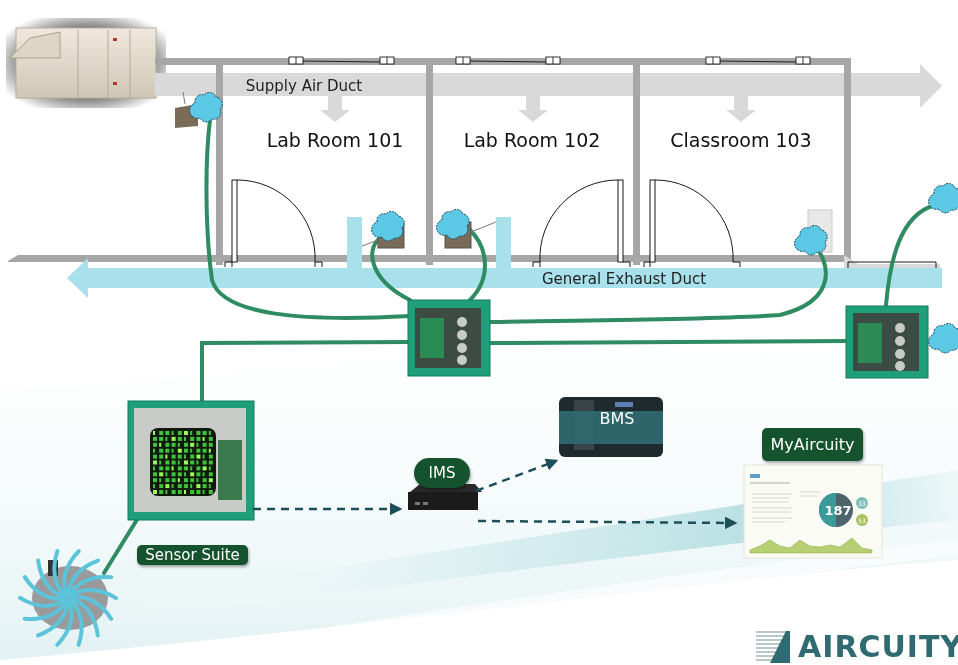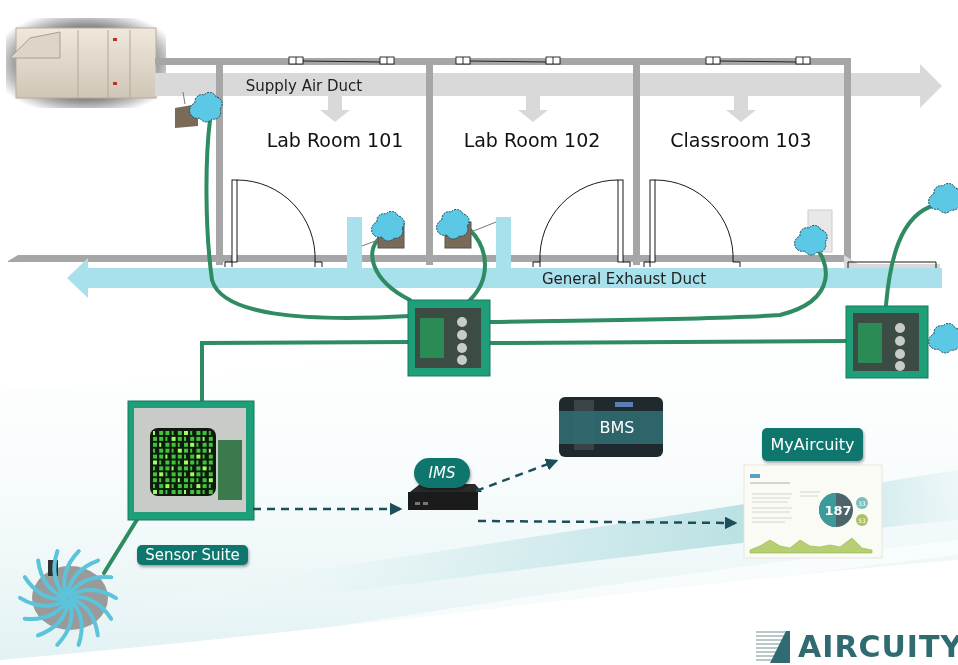--- a/index.html
+++ b/index.html
@@ -4,21 +4,21 @@
 <style>
   html, body { margin: 0; padding: 0; }
   body {
     width: 958px; height: 665px; overflow: hidden; position: relative;
     background: #ffffff;
     font-family: "DejaVu Sans", sans-serif;
   }
   #stage { position: absolute; left: 0; top: 0; width: 958px; height: 665px; }
   .lbl { font-family: "DejaVu Sans", sans-serif; }
   .pill {
-    position: absolute; color: #ffffff; background: #0f766e;
+    position: absolute; color: #ffffff; background: #14532d;
     font-family: "DejaVu Sans", sans-serif; font-size: 15px;
     display: flex; align-items: center; justify-content: center;
     box-shadow: 1px 2px 3px rgba(0,0,0,0.35);
   }
   .logo {
     position: absolute; left: 756px; top: 628px; height: 36px;
     display: flex; align-items: center;
   }
   .logo-text {
     font-family: "DejaVu Sans", sans-serif; font-weight: bold;
@@ -367,22 +367,22 @@
   <text x="335" y="147" font-size="19" text-anchor="middle" fill="#111" class="lbl">Lab Room 101</text>
   <text x="532" y="147" font-size="19" text-anchor="middle" fill="#111" class="lbl">Lab Room 102</text>
   <text x="741" y="147" font-size="19" text-anchor="middle" fill="#111" class="lbl">Classroom 103</text>
 
   <text x="838" y="515" font-size="13" font-weight="bold" text-anchor="middle" fill="#fff" class="lbl">187</text>
   <text x="862" y="506" font-size="6" text-anchor="middle" fill="#fff" class="lbl">33</text>
   <text x="862" y="523" font-size="6" text-anchor="middle" fill="#fff" class="lbl">53</text>
 </svg>
 
 <div class="pill" style="left:137px; top:545px; width:111px; height:20px; border-radius:5px;">Sensor Suite</div>
-<div class="pill" style="left:414px; top:458px; width:56px; height:30px; border-radius:15px;font-style:italic;">IMS</div>
-<div class="pill" style="left:559px; top:411px; width:116px; height:33px; background:transparent; box-shadow:none; font-size:16px;">BMS</div>
+<div class="pill" style="left:414px; top:458px; width:56px; height:30px; border-radius:15px;">IMS</div>
+<div class="pill" style="left:559px; top:402px; width:116px; height:33px; background:transparent; box-shadow:none; font-size:16px;">BMS</div>
 <div class="pill" style="left:762px; top:428px; width:101px; height:33px; border-radius:5px; font-size:16px;">MyAircuity</div>
 
 <div class="logo">
   <svg width="36" height="34" viewBox="0 0 36 34">
     <g fill="#b9c7c9">
       <rect x="0" y="2" width="30" height="2"></rect>
         <rect x="0" y="6" width="28" height="2"></rect>
       <rect x="0" y="10" width="26" height="2"></rect>
         <rect x="0" y="14" width="24" height="2"></rect>
       <rect x="0" y="18" width="22" height="2"></rect>

